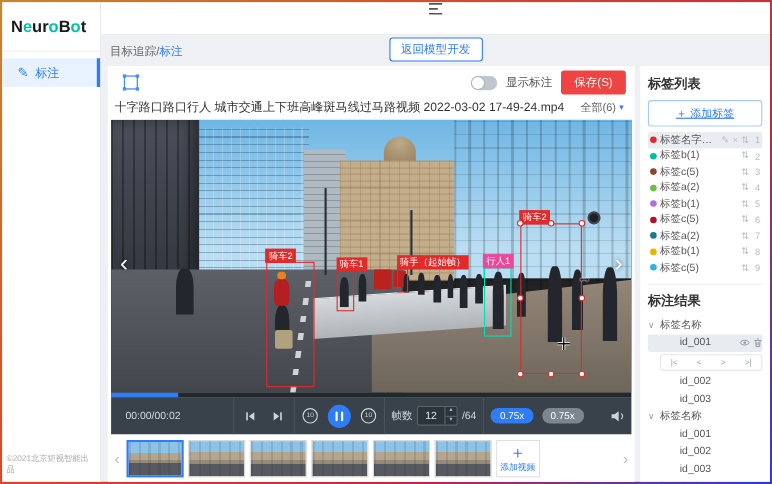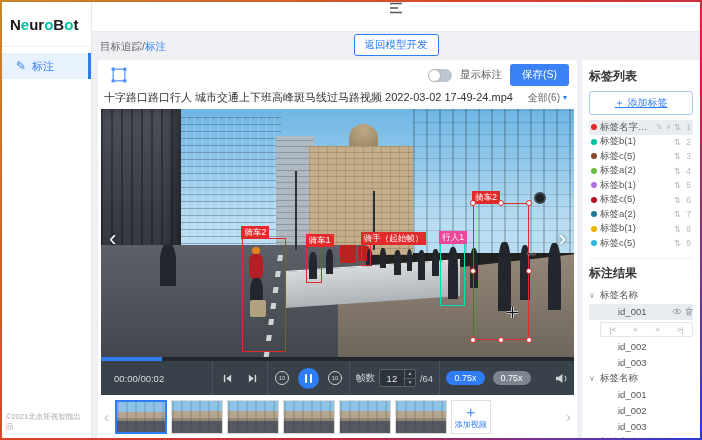--- a/index.html
+++ b/index.html
@@ -33,21 +33,21 @@
   .breadcrumb .cur { color:#2e7cf6; }
   .workspace { flex:1; display:flex; min-height:0; }
 
   
   .editor { flex:1; background:#fff; display:flex; flex-direction:column; min-width:0; }
   .toolbar { height:30px; display:flex; align-items:center; padding:0 8px 0 12px; gap:8px; }
   .toolbar .spacer { flex:1; }
   .switch { width:24px; height:13px; border-radius:7px; background:#bfc6cf; position:relative; cursor:pointer; }
   .switch .knob { position:absolute; left:1px; top:1px; width:11px; height:11px; border-radius:50%; background:#fff; box-shadow:0 0 2px rgba(0,0,0,.3); }
   .toggle-label { font-size:10.5px; color:#555; }
-  .save-btn { background:#3b82f6; color:#fff; border:none; border-radius:3px; font-size:10.5px; padding:4px 12px; cursor:pointer; }
+  .save-btn { background:#ef4444; color:#fff; border:none; border-radius:3px; font-size:10.5px; padding:4px 12px; cursor:pointer; }
   .title-row { display:flex; align-items:center; padding:0 10px 4px 6px; }
   .vtitle { font-size:11px; color:#333; flex:1; white-space:nowrap; overflow:hidden; text-overflow:ellipsis; }
   .vfilter { font-size:10px; color:#666; display:flex; gap:3px; align-items:center; cursor:pointer; }
   .vfilter .caret { color:#2e7cf6; }
 
   
   .stage { position:relative; margin:0 3px; height:248px; background:#222; overflow:hidden; }
   .scene,.scene div { position:absolute; }
   .sky { left:0; top:0; width:100%; height:58%; background:linear-gradient(180deg,#6fb6e4,#b9ddf2 80%); }
   .bld-left { left:0; top:0; width:17%; height:80%; background:linear-gradient(180deg,#4a4f5a,#2b2e35);

